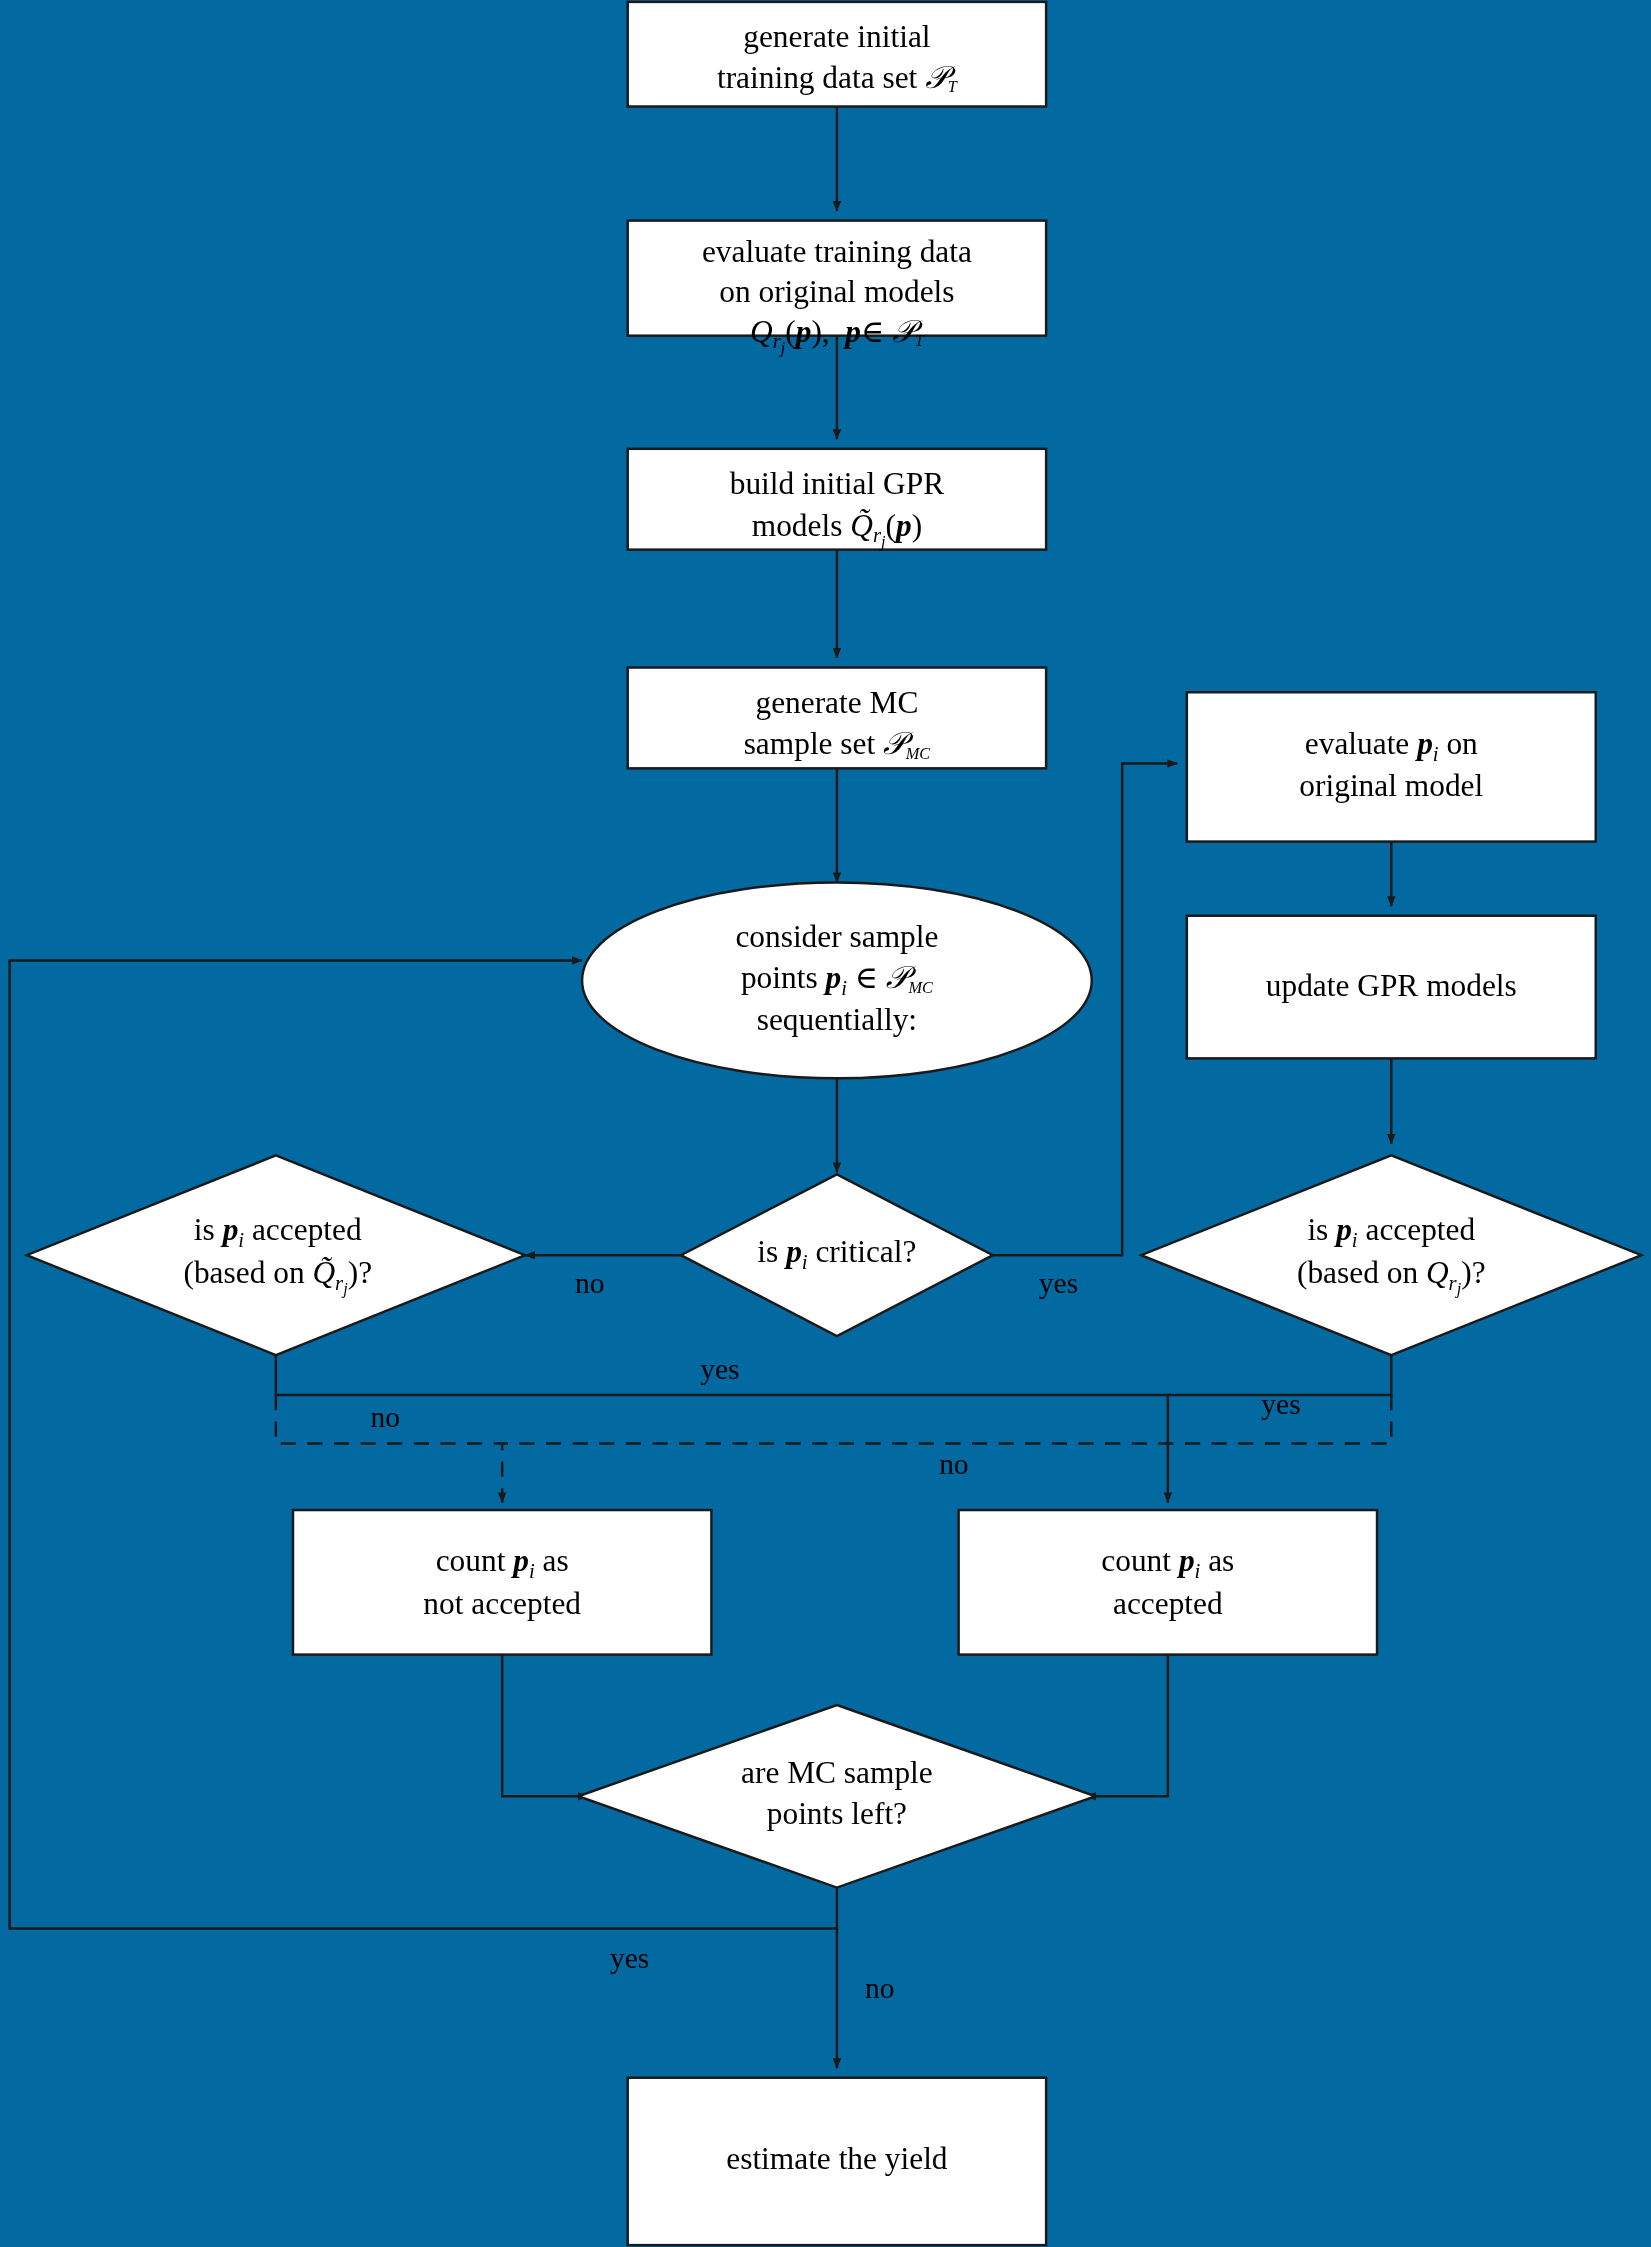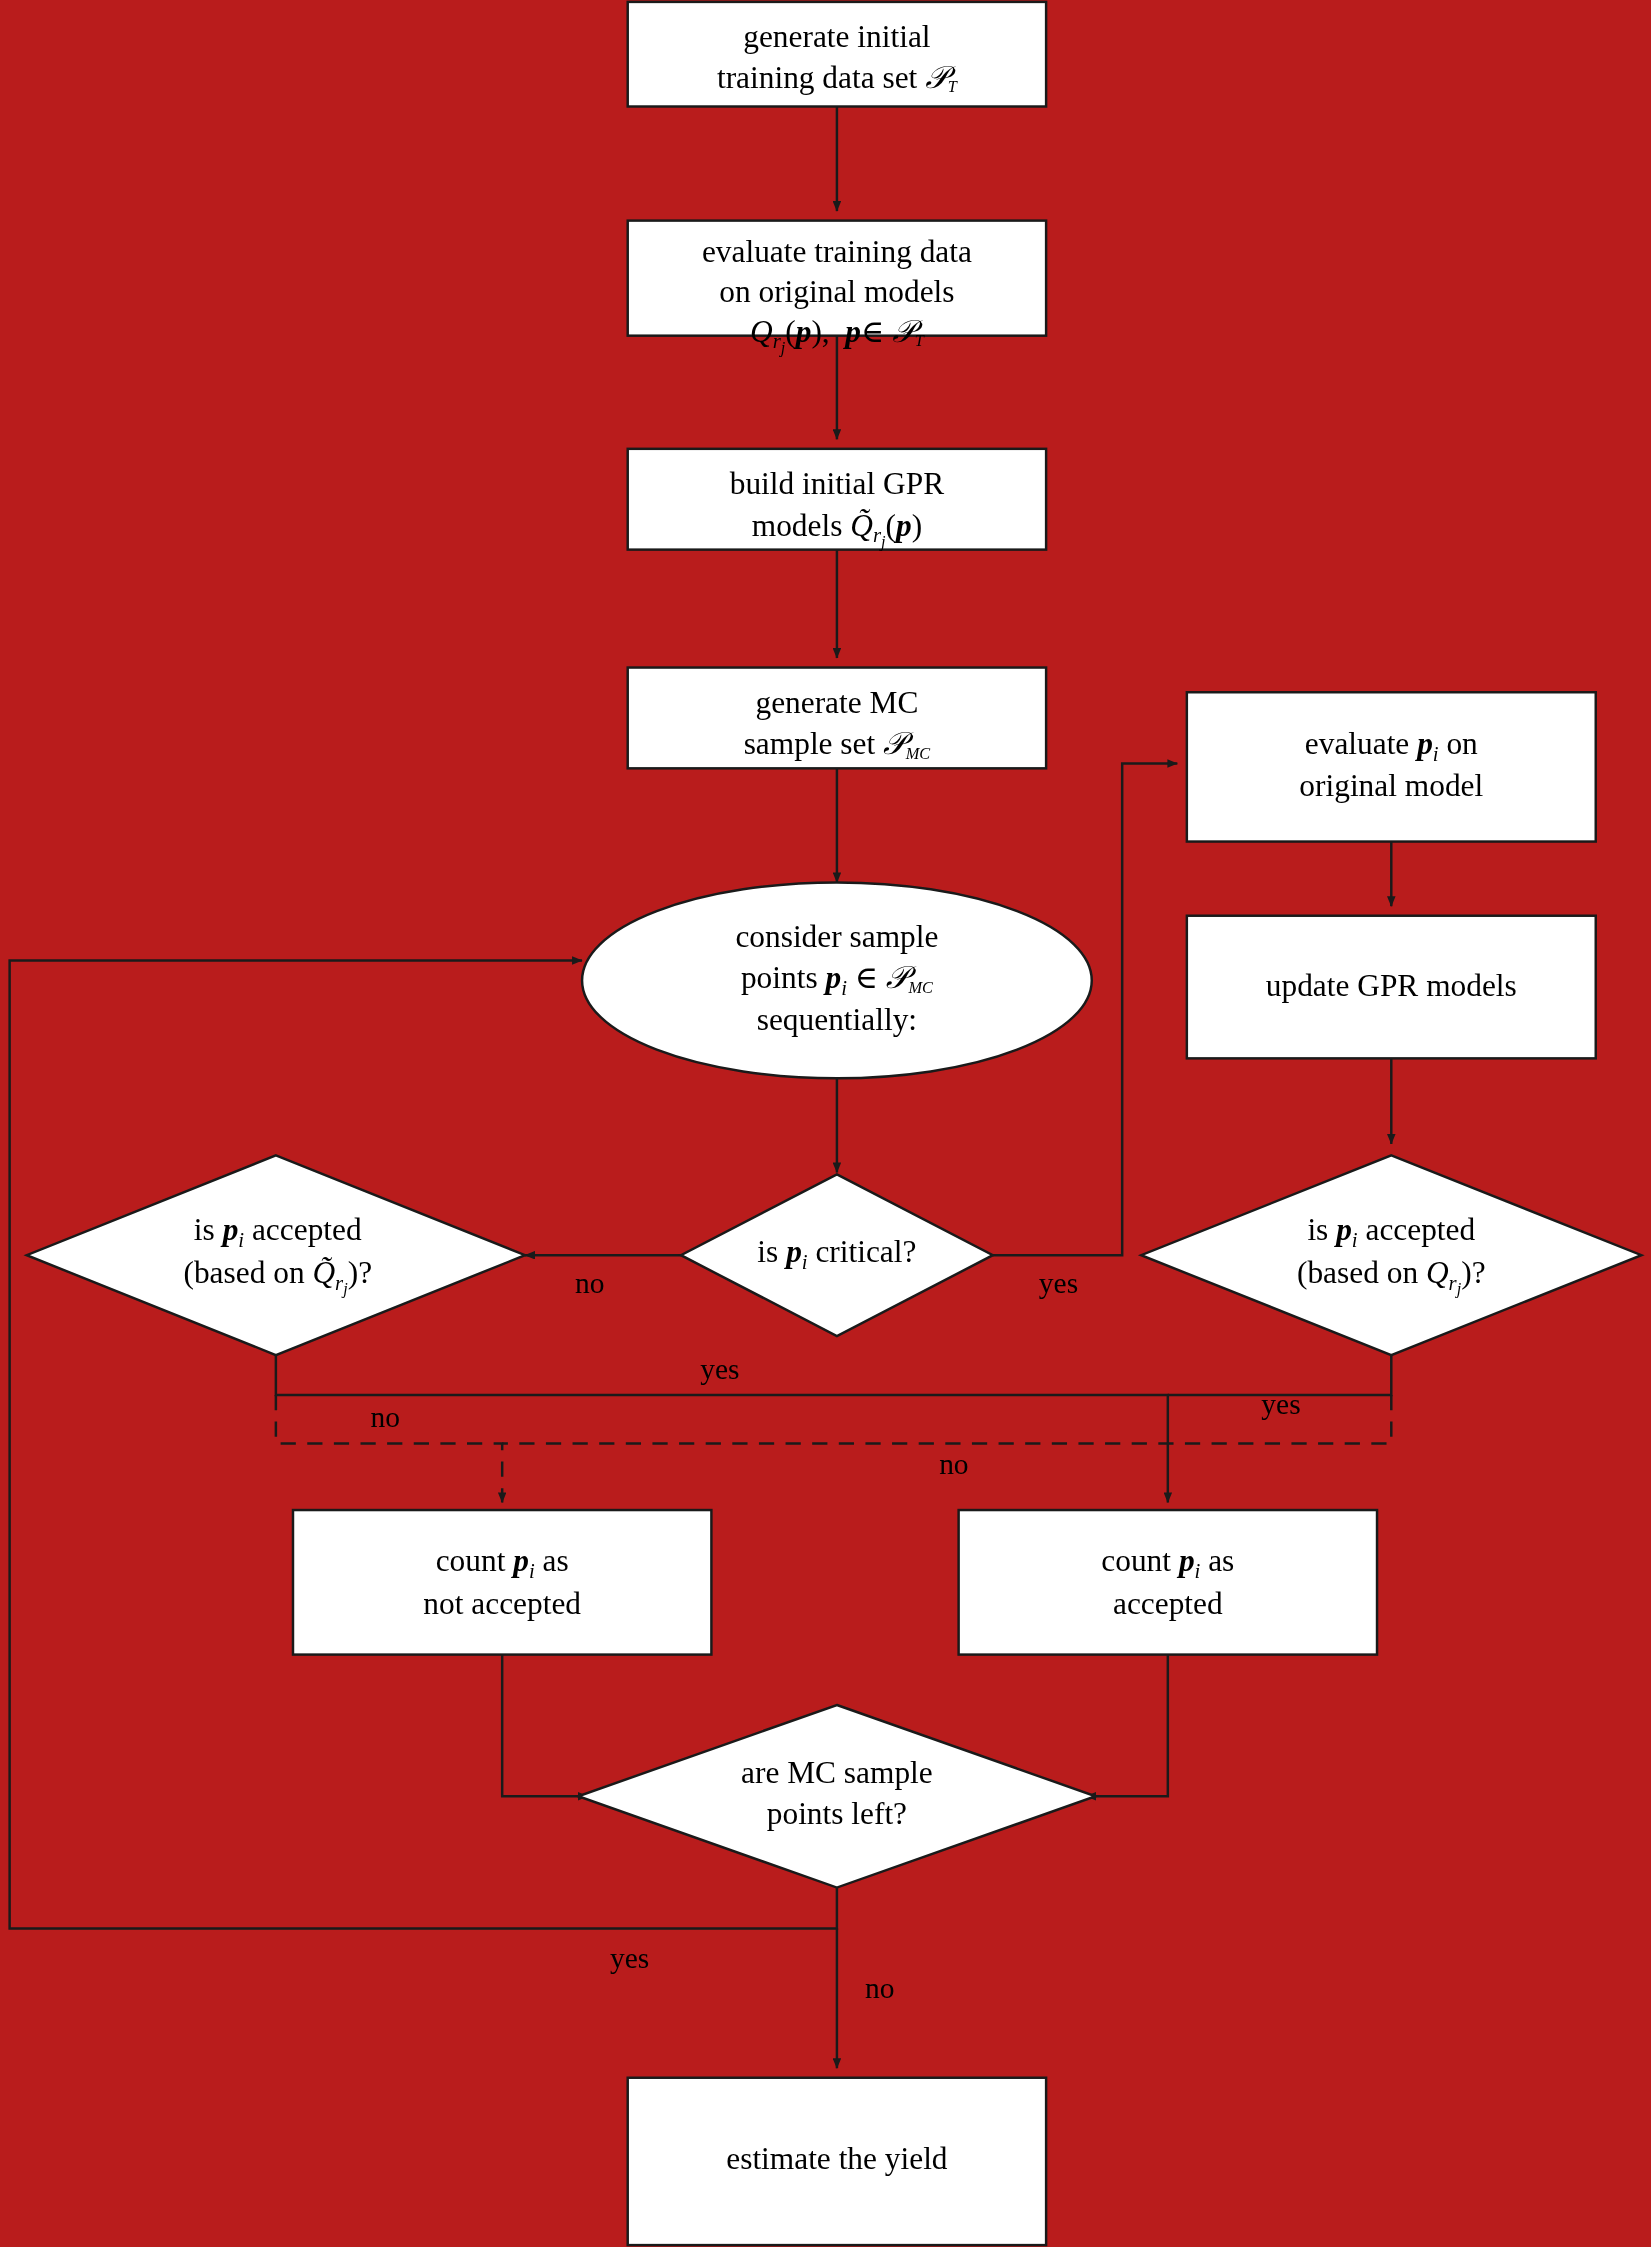--- a/index.html
+++ b/index.html
@@ -4,21 +4,21 @@
 <style>
   html, body {
     margin: 0;
     padding: 0;
     background: #ffffff;
   }
   #diagram-root {
     position: relative;
     width: 1651px;
     height: 2247px;
-    background: #b91c1c;
+    background: #0369a1;
     font-family: "Liberation Serif", "DejaVu Serif", serif;
   }
   svg#flowchart {
     display: block;
     width: 1651px;
     height: 2247px;
   }
   .node-shape {
     fill: #ffffff;
     stroke: #1a1a1a;

